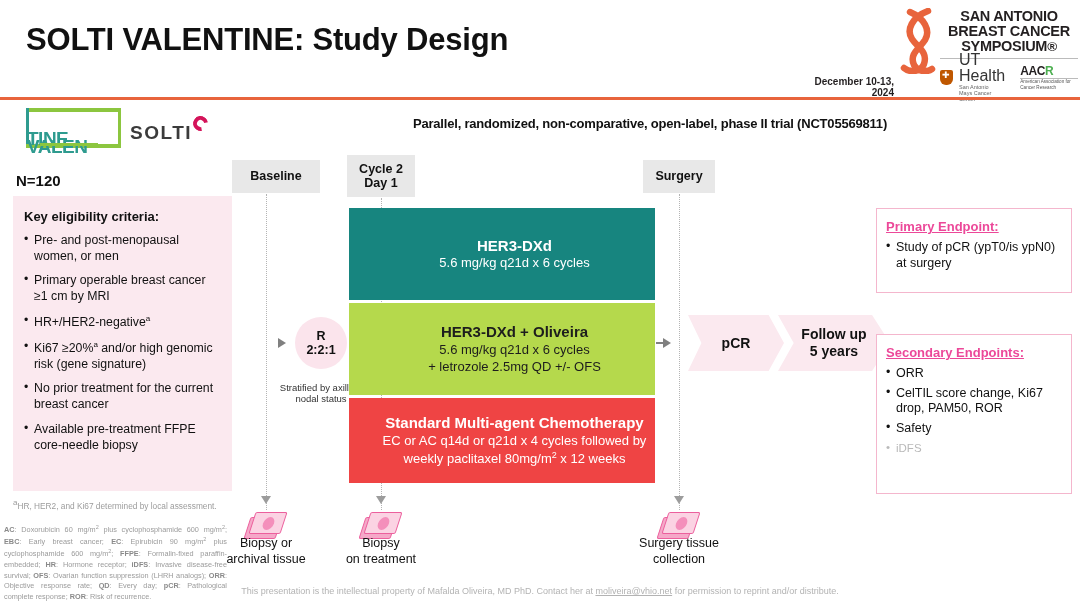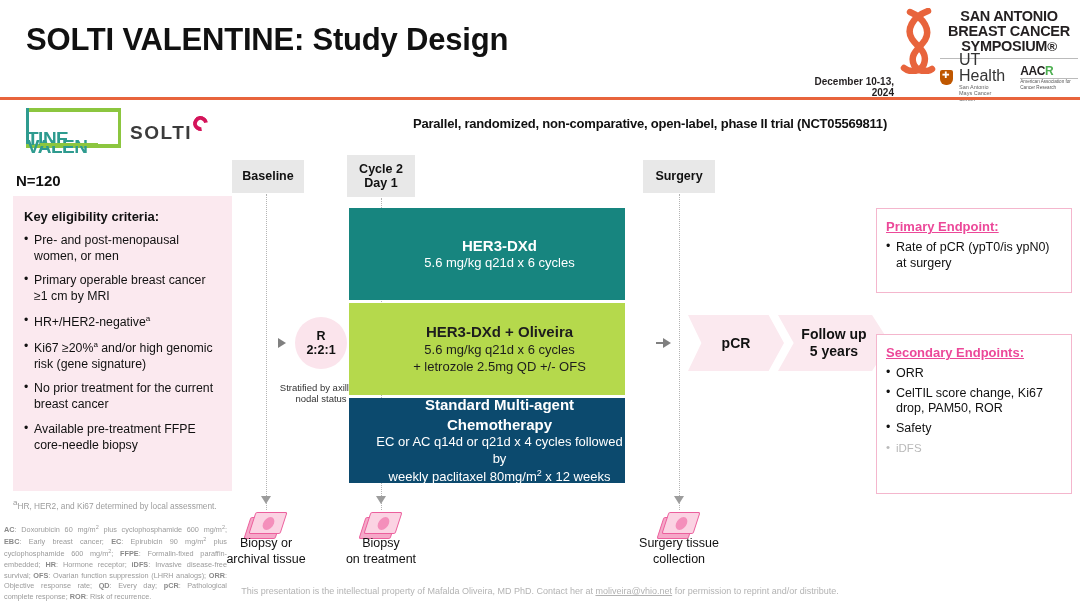--- a/index.html
+++ b/index.html
@@ -85,37 +85,37 @@
   .design-title {
     position:absolute; left:240px; top:116px; width:820px;
     font-size:13px; font-weight:bold; color:#111; text-align:center; letter-spacing:-0.2px;
   }
 
   .phase-box {
     position:absolute; background:#e8e8e8; color:#111;
     font-size:12.5px; font-weight:bold; text-align:center;
     display:flex; align-items:center; justify-content:center; line-height:1.15;
   }
-  #phase-baseline { left:232px; top:160px; width:72px; height:33px; }
+  #phase-baseline { left:232px; top:160px; width:88px; height:33px; }
   #phase-cycle2   { left:347px; top:155px; width:68px; height:42px; }
   #phase-surgery  { left:643px; top:160px; width:72px; height:33px; }
 
   .vline { position:absolute; width:0; border-left:1px dotted #b4b4b4; }
   #vl-baseline { left:266px; top:194px; height:316px; }
   #vl-cycle2   { left:381px; top:198px; height:312px; }
   #vl-surgery  { left:679px; top:194px; height:316px; }
 
   .arm {
-    position:absolute; left:349px; width:276px;
+    position:absolute; left:349px; width:306px;
     display:flex; flex-direction:column; align-items:center; justify-content:center;
     text-align:center; line-height:1.3;padding-left:25px;
   }
   #arm-her3 { top:208px; height:92px; background:#17857f; }
   #arm-her3let { top:303px; height:92px; background:#b5d94c; }
-  #arm-chemo { top:398px; height:85px; background:#0c4a6e; }
+  #arm-chemo { top:398px; height:85px; background:#ef4444; }
   .arm-title { font-size:15px; font-weight:bold; }
   .arm-sub { font-size:13px; }
   #arm-her3 .arm-title, #arm-her3 .arm-sub { color:#ffffff; }
   #arm-her3let .arm-title, #arm-her3let .arm-sub { color:#1d1d1d; }
   #arm-chemo .arm-title, #arm-chemo .arm-sub { color:#ffffff; }
 
   .rand-circle {
     position:absolute; left:295px; top:317px; width:52px; height:52px;
     background:#fbe4ec; border-radius:50%;
     display:flex; flex-direction:column; align-items:center; justify-content:center;
@@ -294,21 +294,21 @@
   <div class="chev" id="chev-fu">
     <div>
       <div>Follow up</div>
       <div>5 years</div>
     </div>
   </div>
 
   <div class="ep-box" id="ep-primary">
     <div class="ep-title">Primary Endpoint:</div>
     <ul class="ep-list">
-      <li>Rate of pCR (ypT0/is ypN0) at surgery</li>
+      <li>Study of pCR (ypT0/is ypN0) at surgery</li>
     </ul>
   </div>
 
   <div class="ep-box" id="ep-secondary">
     <div class="ep-title">Secondary Endpoints:</div>
     <ul class="ep-list">
       <li>ORR</li>
       <li>CelTIL score change, Ki67 drop, PAM50, ROR</li>
       <li>Safety</li>
       <li class="dim">iDFS</li>

